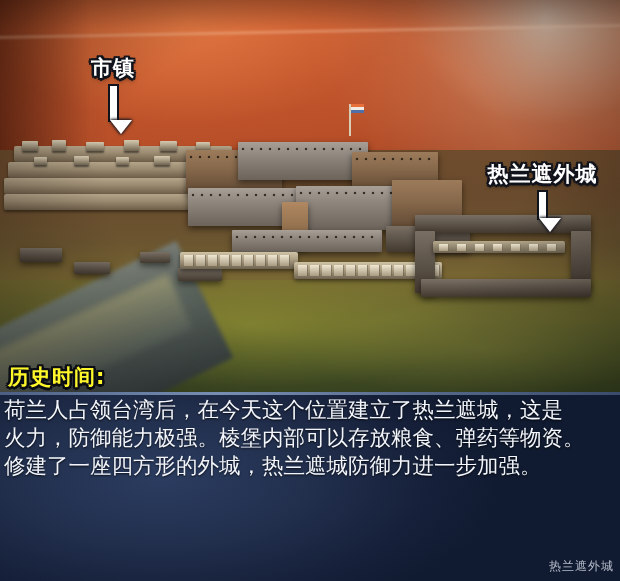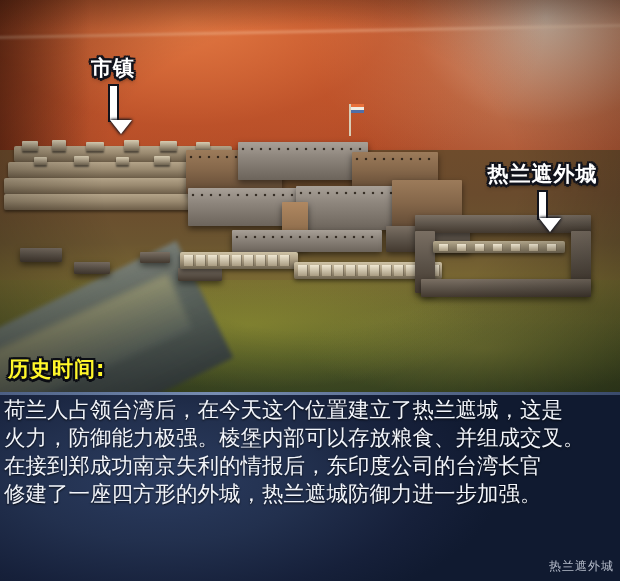--- a/index.html
+++ b/index.html
@@ -255,21 +255,21 @@
     line-height: 28px;
     color: #f2f5fb;
     white-space: nowrap;
     letter-spacing: 0px;
     text-shadow: 0 1px 2px rgba(0,0,0,0.8);
   }
 
   
   #section-title {
     position: absolute;
-    left: 8px; top: 359px;
+    left: 8px; top: 367px;
     font-family: "DejaVu Sans", "Liberation Sans", sans-serif;
     font-weight: bold;
     font-size: 21px;
     line-height: 1;
     letter-spacing: 1px;
     color: #fff72a;
     white-space: nowrap;
     text-shadow:
       -2px -2px 0 #0b0d14, 2px -2px 0 #0b0d14,
       -2px  2px 0 #0b0d14, 2px  2px 0 #0b0d14,
@@ -415,20 +415,19 @@
       </div>
     </div>
 
   </div>
 
   <div id="section-title">历史时间:</div>
 
   <div id="caption">
     <div class="caption-body">
       <div class="cap-line">荷兰人占领台湾后，在今天这个位置建立了热兰遮城，这是</div>
-      <div class="cap-line">火力，防御能力极强。棱堡内部可以存放粮食、并组成交叉。</div>
-      <div class="cap-line">在接到郑成功南京失利的情报后，东印度公司的台湾长官</div>
+      <div class="cap-line">火力，防御能力极强。棱堡内部可以存放粮食、弹药等物资。</div>
       <div class="cap-line">修建了一座四方形的外城，热兰遮城防御力进一步加强。</div>
     </div>
     <div id="watermark">热兰遮外城</div>
   </div>
 
 </div>
 
 </body></html>

